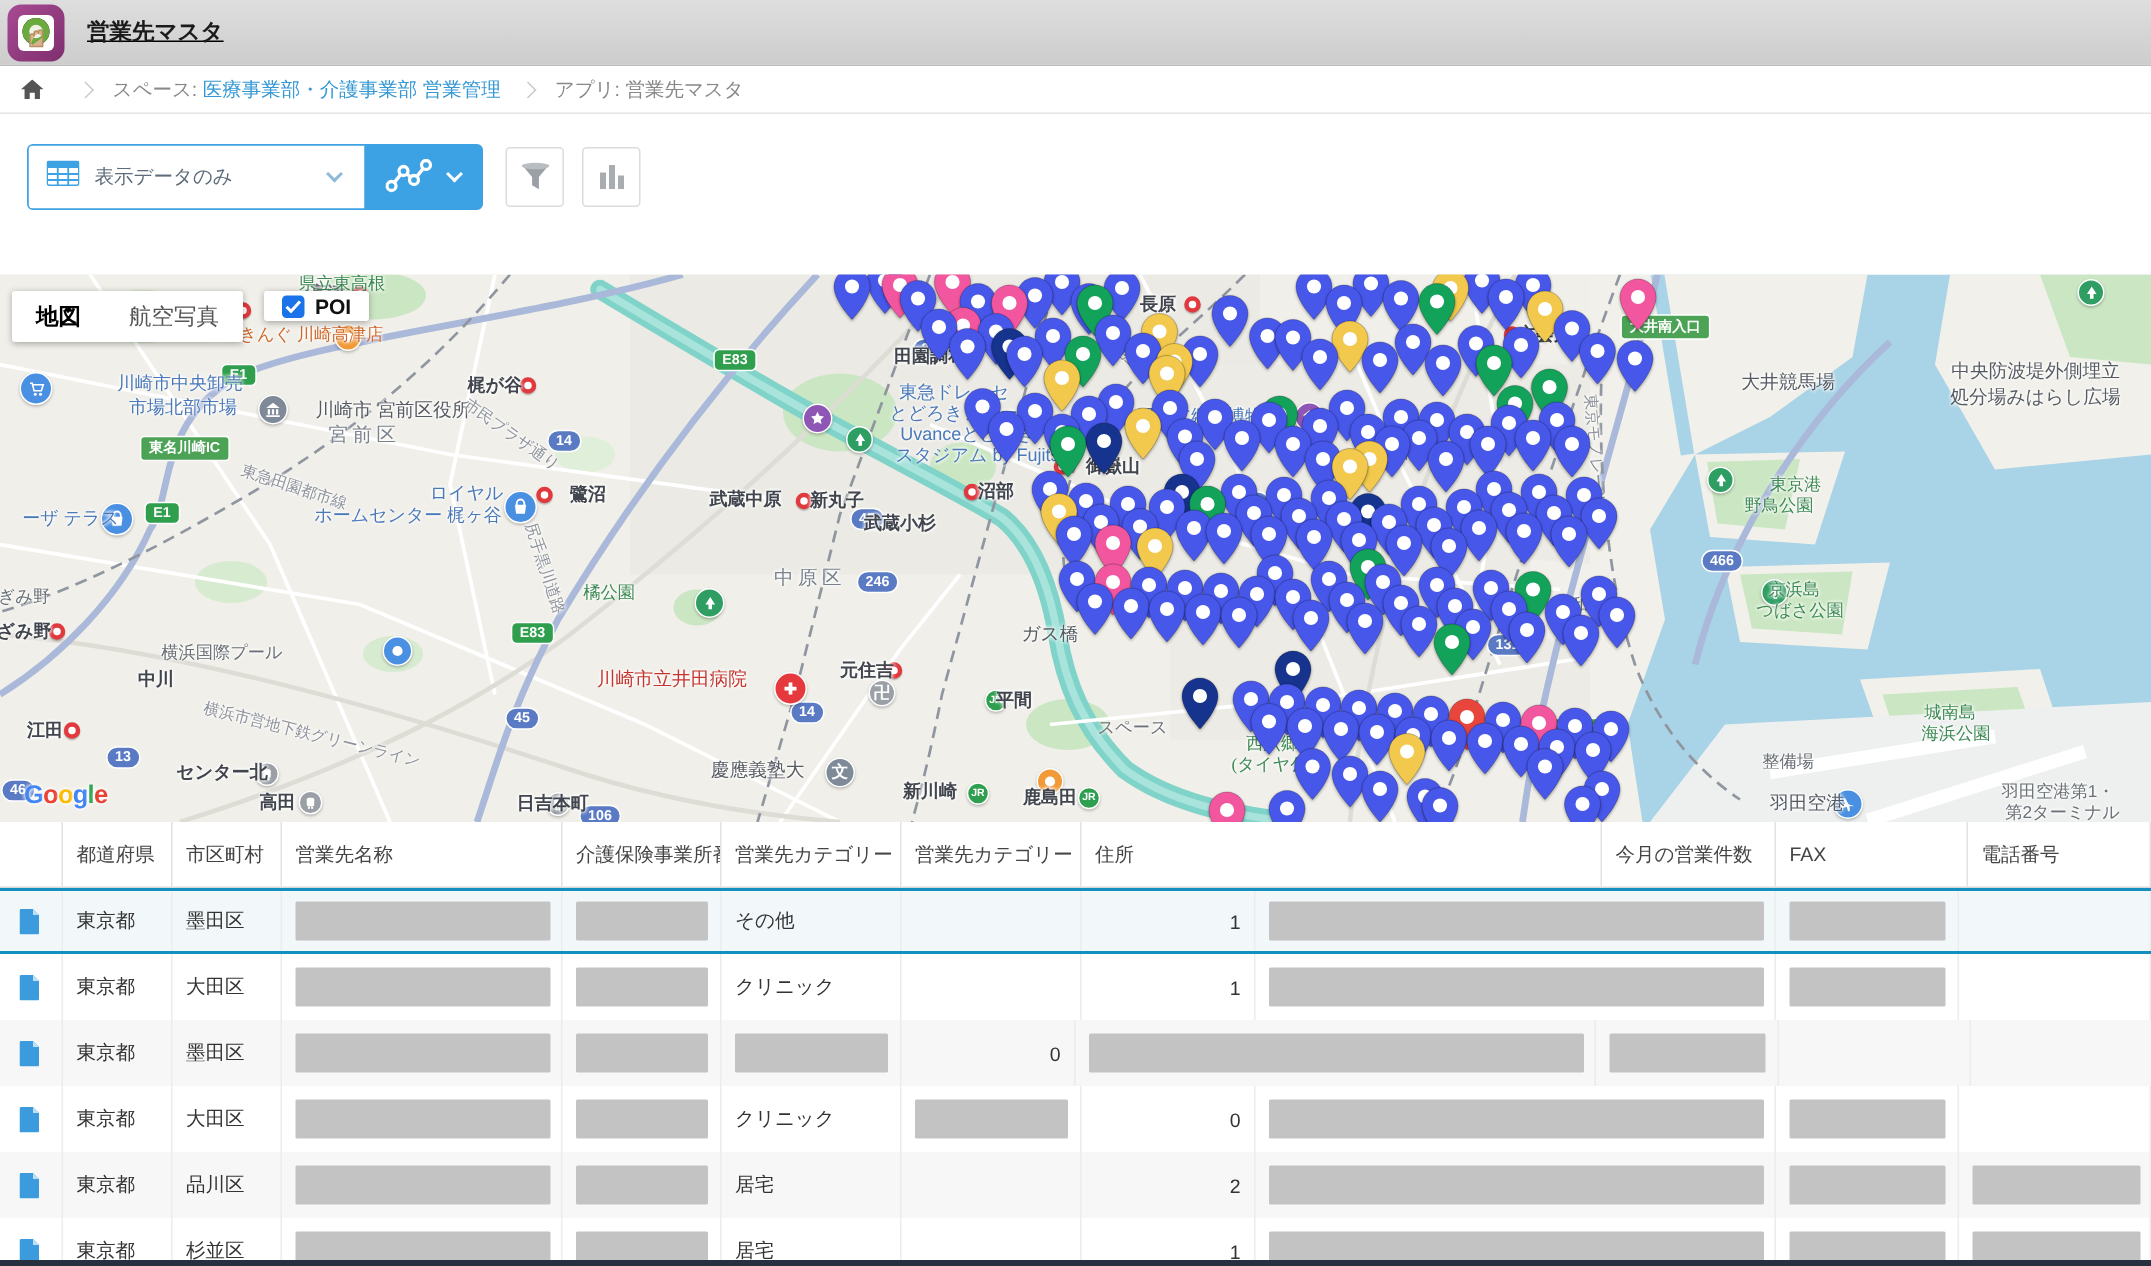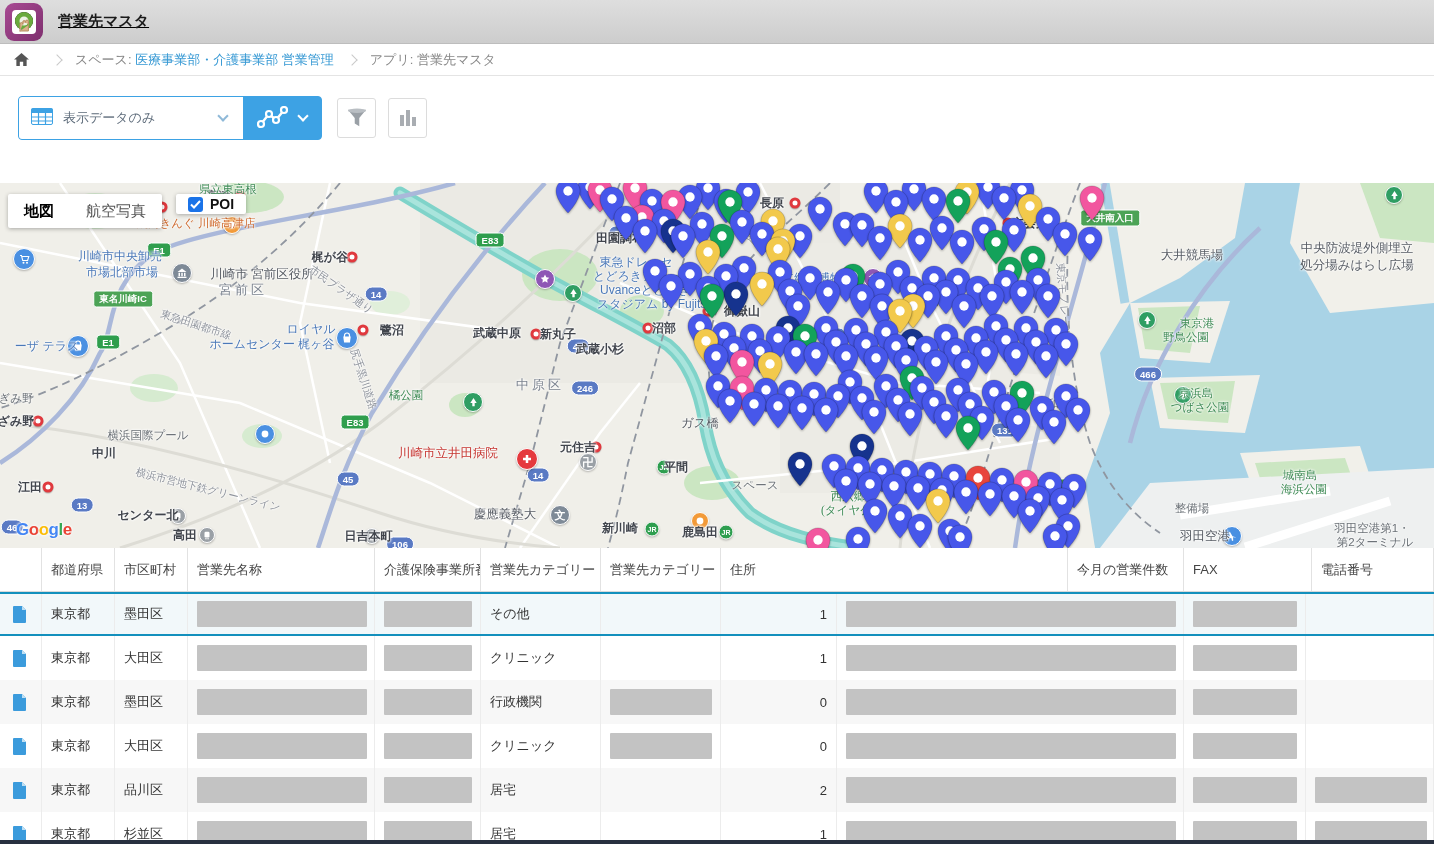--- a/index.html
+++ b/index.html
@@ -1335,21 +1335,20 @@
           </span>
         </div>
         <div class="g-cell" style="width: 73px;">東京都</div>
         <div class="g-cell" style="width: 73px;">墨田区</div>
         <div class="g-cell" style="width: 187px;">
           <span class="redact" style="width:170px"></span>
         </div>
         <div class="g-cell" style="width: 106px;">
           <span class="redact" style="width:88px"></span>
         </div>
-        <div class="g-cell" style="width: 120px;">行政機関</div>
         <div class="g-cell" style="width: 120px;">
           <span class="redact" style="width:102px"></span>
         </div>
         <div class="g-cell num" style="width: 116px;">0</div>
         <div class="g-cell" style="width: 347px;">
           <span class="redact" style="width:330px"></span>
         </div>
         <div class="g-cell" style="width: 122px;">
           <span class="redact" style="width:104px"></span>
         </div>

